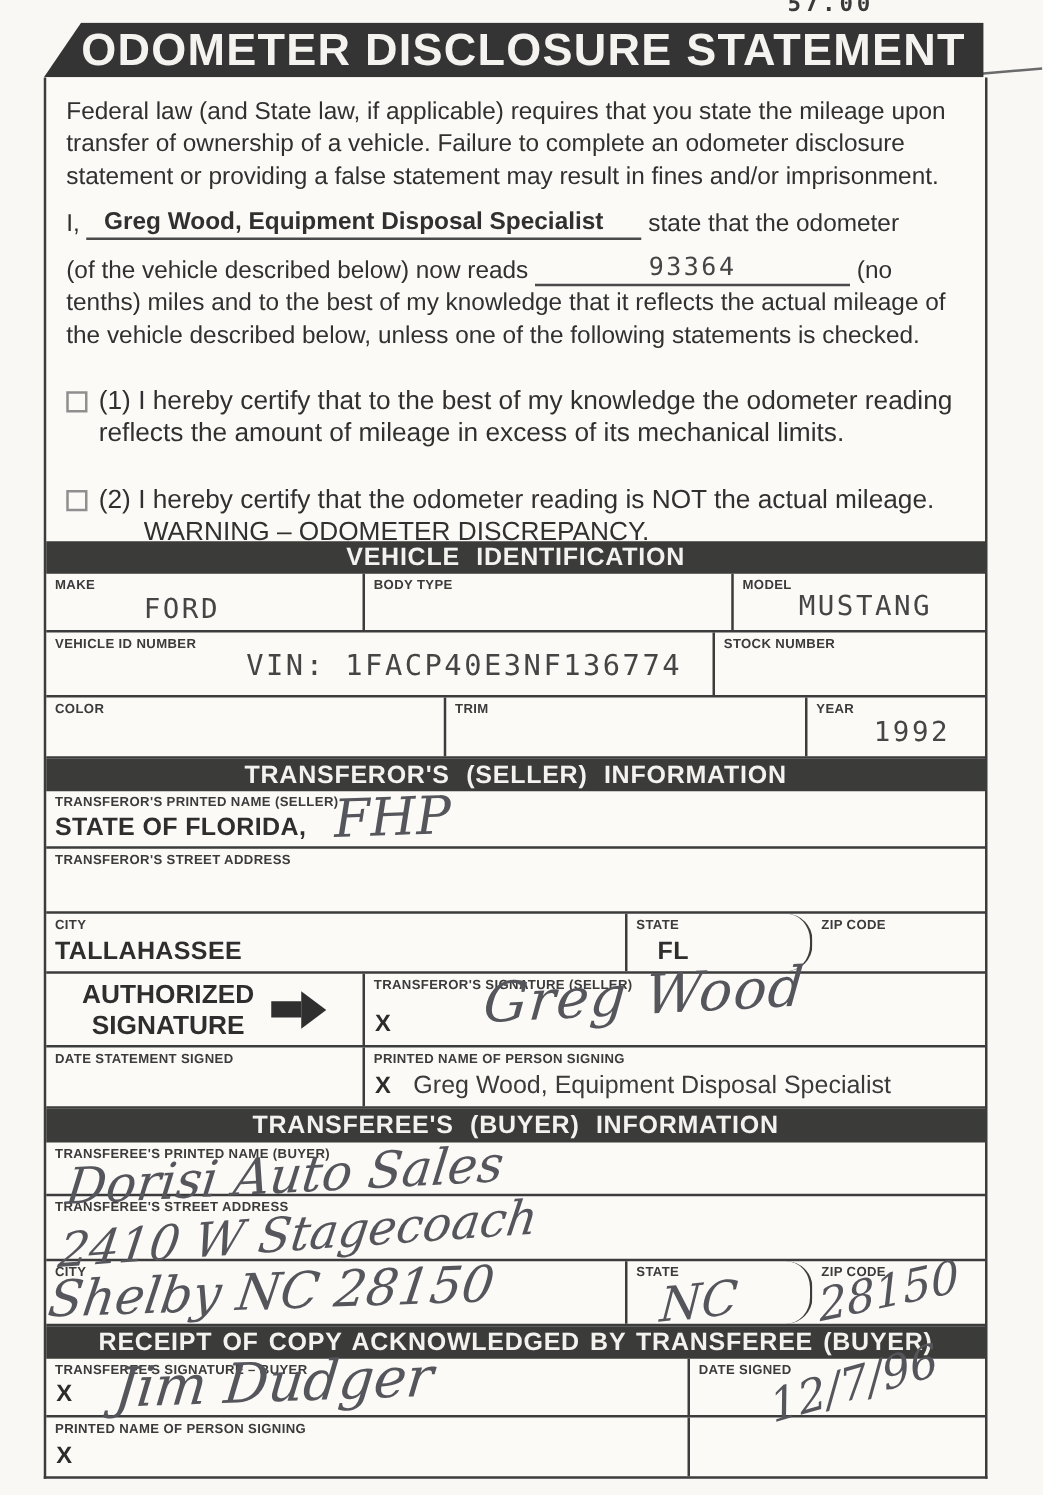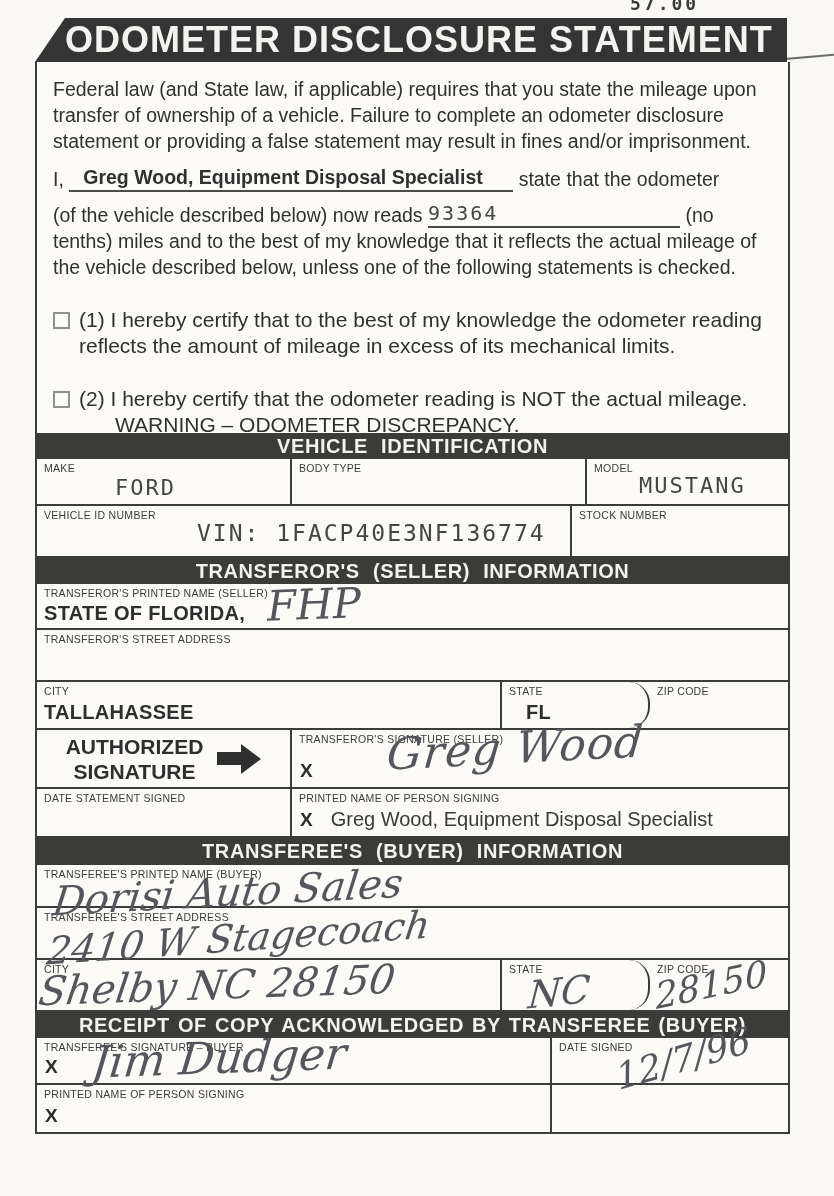--- a/index.html
+++ b/index.html
@@ -11,39 +11,39 @@
   .banner{position:absolute;left:35px;top:18px;width:752px;height:44px;background:#343434;
           clip-path:polygon(30px 0,100% 0,100% 100%,0 100%);
           display:flex;align-items:center;}
   .banner span{color:#f4f3f0;font-weight:bold;font-size:36px;letter-spacing:1px;padding-left:30px;white-space:nowrap;}
   .formbox{position:absolute;left:35px;top:62px;width:755px;box-sizing:border-box;
            border:2px solid #3c3c3c;border-top:none;background:#fbfaf7;}
   .intro{height:371px;box-sizing:border-box;padding:14px 16px 0 16px;font-size:19.5px;line-height:26px;color:#303030;}
   .fill-line{margin:10px 0 8px 0;}
   .blank{display:inline-block;border-bottom:2px solid #4a4a4a;vertical-align:bottom;}
   .name-blank{min-width:430px;padding-left:14px;font-weight:bold;}
-  .odo-blank{width:252px;text-align:left;}
+  .odo-blank{width:252px;text-align:center;}
   .dotval{font-family:"DejaVu Sans Mono",monospace;letter-spacing:2px;color:#454545;}
   .odo-blank .dotval{font-size:20px;}
   .cert{display:flex;margin-top:27px;gap:9px;}
   .checkbox{width:13px;height:13px;border:2px solid #8f8f8f;margin-top:5px;flex:none;background:#fbfaf7;}
   .cert-text{font-size:21px;line-height:26px;}
   .warning{display:block;margin-left:36px;}
   .bar{height:26px;background:#3b3b39;color:#f3f2ef;display:flex;align-items:center;justify-content:center;
        font-weight:bold;font-size:20px;letter-spacing:0.6px;word-spacing:7px;white-space:nowrap;}
   .row{display:flex;border-bottom:2px solid #3c3c3c;}
   .row:last-child{border-bottom:none;}
   .cell{position:relative;box-sizing:border-box;border-right:2px solid #3c3c3c;}
   .cell:last-child{border-right:none;}
   .grow{flex:1;}
   .w255{width:255px;}.w295{width:295px;}.w535{width:535px;}.w320{width:320px;}.w289{width:289px;}
   .w465{width:465px;}.w148{width:148px;border-radius:21px;}.w515{width:515px;text-align:right;}
   .h41{height:41px;}.h44{height:44px;}.h45{height:45px;}.h46{height:46px;}.h47{height:47px;}
   .h50{height:50px;}.h57{height:57px;}
-  .label{position:absolute;top:3px;left:7px;font-size:10.5px;letter-spacing:0.3px;color:#3b3b3b;white-space:nowrap;}
+  .label{position:absolute;top:3px;left:7px;font-size:10.5px;letter-spacing:0.3px;color:#3b3b3b;white-space:nowrap;font-weight:bold;}
   .boldval{font-weight:bold;font-size:20px;color:#2e2e2e;letter-spacing:0.3px;white-space:nowrap;}
   .x{font-weight:bold;font-size:19px;color:#2c2c2c;}
   .hw{font-family:"DejaVu Serif",serif;font-style:italic;color:#55555c;white-space:nowrap;z-index:3;}
   .abs{position:absolute;}
   .v-make{position:absolute;left:78px;top:16px;font-size:22px;}
   .v-model{position:absolute;left:52px;top:14px;font-size:22px;}
   .v-vin{position:absolute;left:160px;top:14px;font-size:23px;}
   .v-year{position:absolute;right:28px;top:16px;font-size:22px;}
   .sv-name{position:absolute;left:7px;top:18px;}
   .hw-fhp{position:absolute;left:230px;top:-4px;font-size:42px;transform:rotate(-2deg);}
@@ -132,20 +132,34 @@
       <div class="cell w535">
         <span class="label">VEHICLE ID NUMBER</span>
         <span class="dotval v-vin">VIN: 1FACP40E3NF136774</span>
       </div>
       <div class="cell grow">
         <span class="label">STOCK NUMBER</span>
         <span class="dotval"></span>
       </div>
     </div>
 
+    <div class="row h47">
+      <div class="cell w320">
+        <span class="label">COLOR</span>
+        <span class="dotval"></span>
+      </div>
+      <div class="cell w289">
+        <span class="label">TRIM</span>
+        <span class="dotval"></span>
+      </div>
+      <div class="cell grow">
+        <span class="label">YEAR</span>
+        <span class="dotval v-year">1992</span>
+      </div>
+    </div>
 
     <div class="bar">
       <span>TRANSFEROR'S (SELLER) INFORMATION</span>
     </div>
 
     <div class="row h44">
       <div class="cell grow">
         <span class="label">TRANSFEROR'S PRINTED NAME (SELLER)</span>
         <span class="boldval sv-name">STATE OF FLORIDA,</span>
         <span class="hw hw-fhp">FHP</span>

